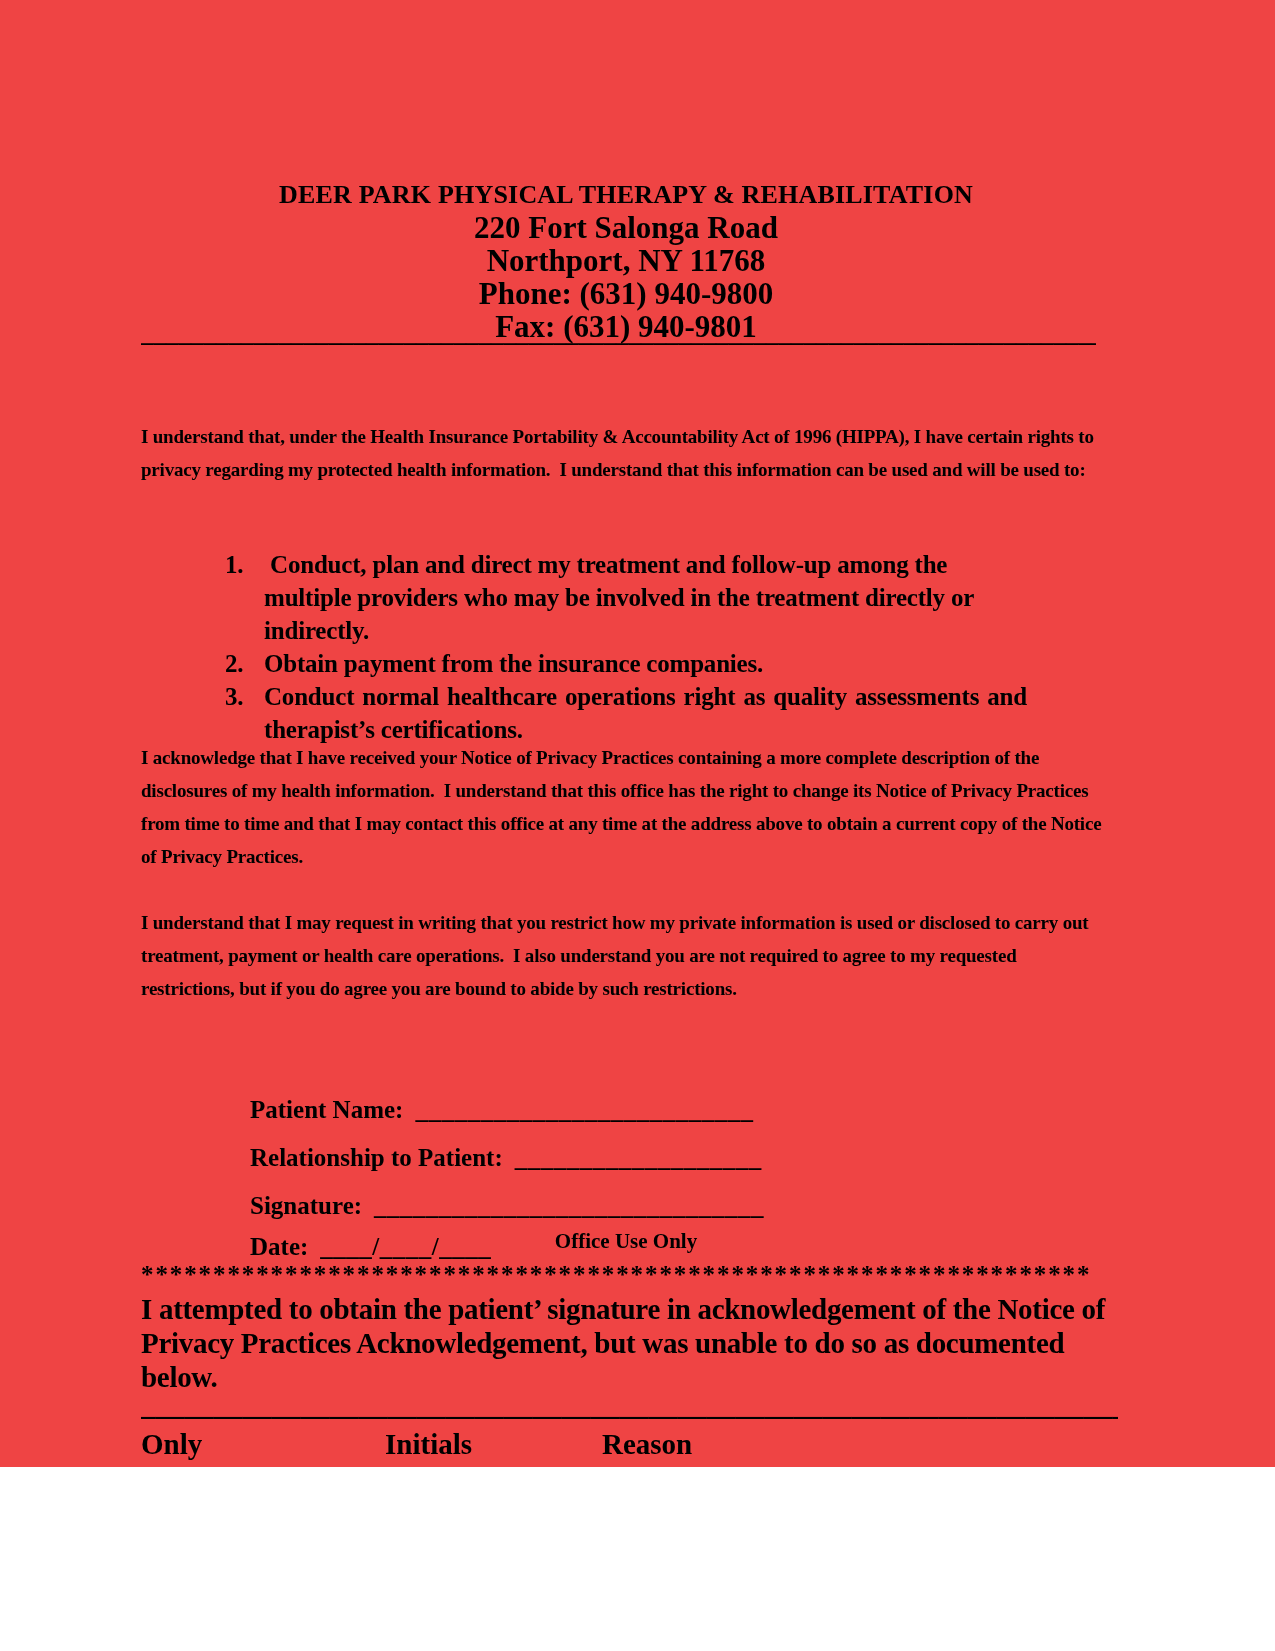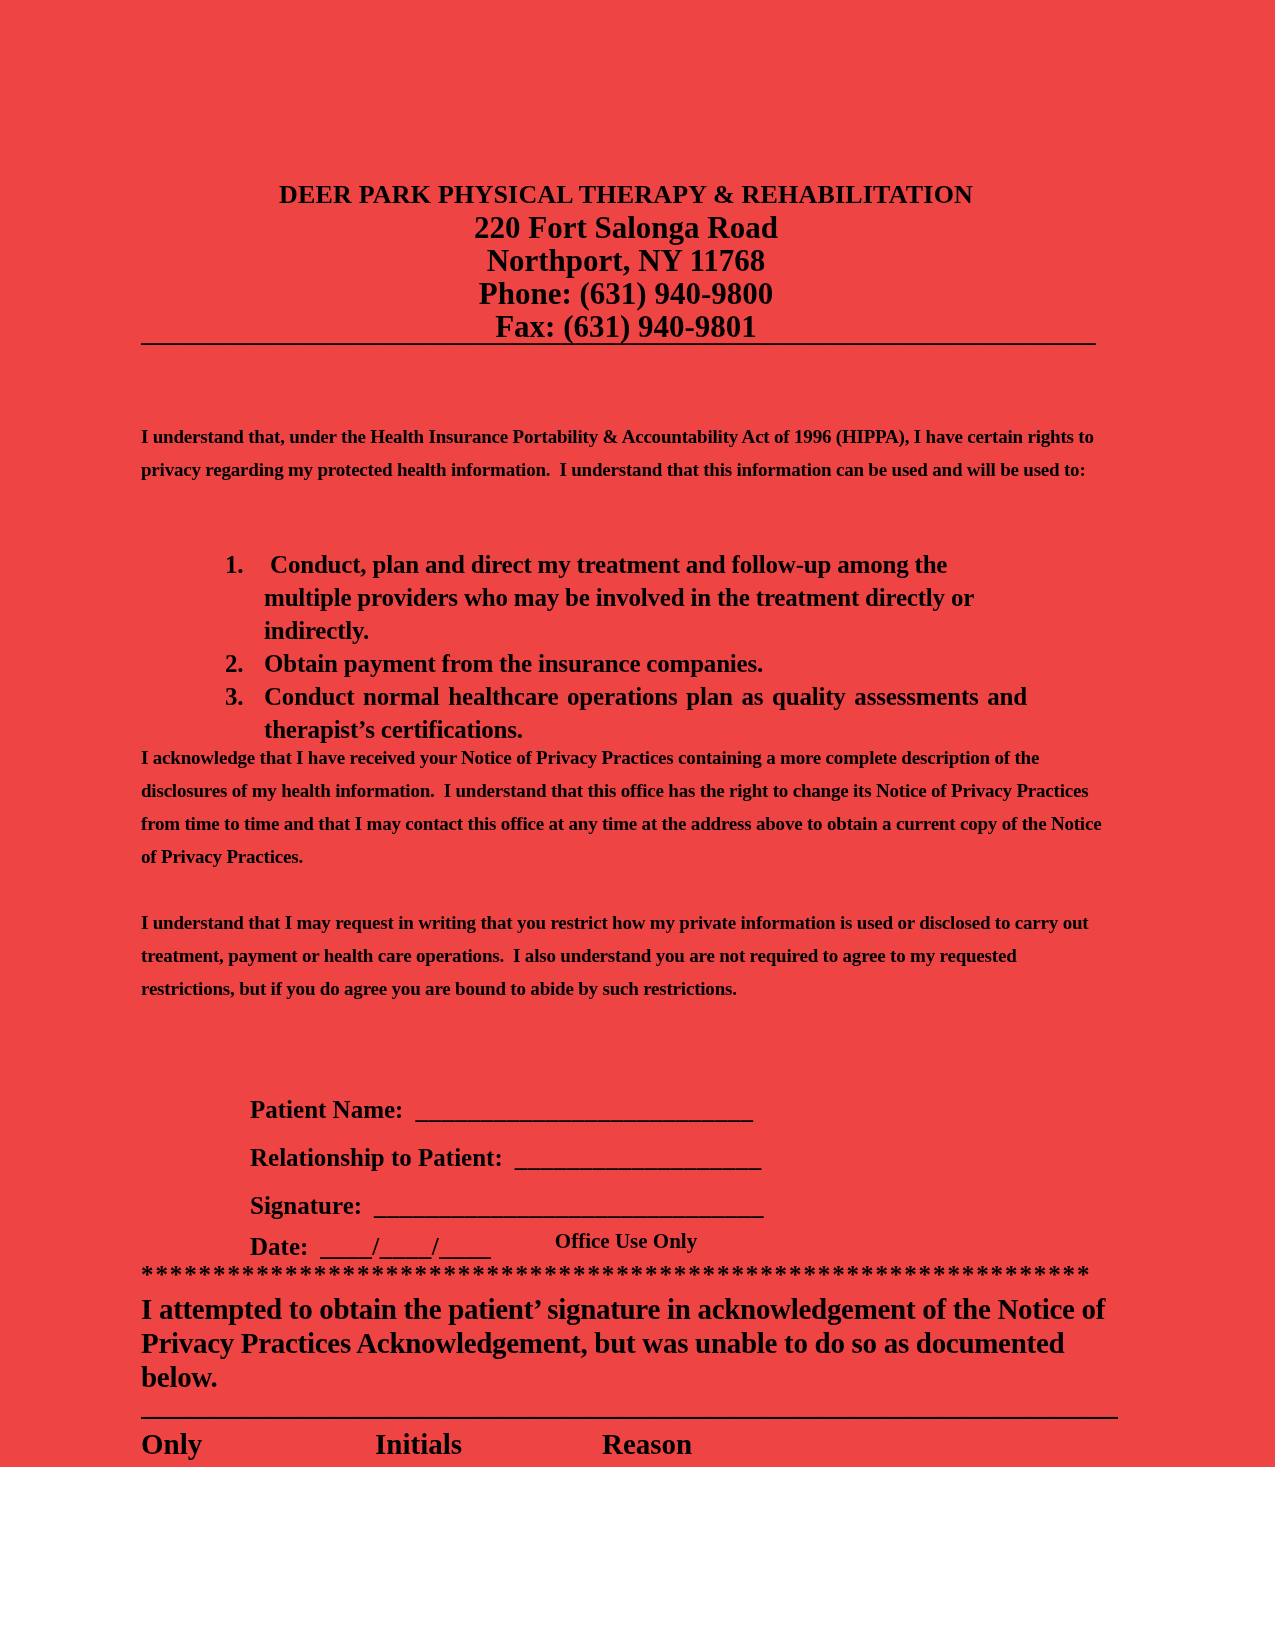--- a/index.html
+++ b/index.html
@@ -70,21 +70,21 @@
     white-space: nowrap;
     overflow: hidden;
     width: 955px;
     height: 30px;
   }
   .statement { top: 1292px; font-size: 29px; line-height: 34px; letter-spacing: -0.3px; white-space: pre-wrap; }
 
   .columns-row { top: 1428px; height: 34px; font-size: 29px; line-height: 33px; }
   .col { position: absolute; top: 0; }
   .col-0 { left: 0; }
-  .col-1 { left: 234px; }
+  .col-1 { left: 244px; }
   .col-2 { left: 461px; }
 </style>
 </head>
 <body>
 
 <div class="sheet">
 
   <div class="abs header">
     <div class="clinic-name">DEER PARK PHYSICAL THERAPY &amp; REHABILITATION</div>
     <div class="addr">220 Fort Salonga Road</div>
@@ -101,21 +101,21 @@
     <div class="li">
       <span class="num">1.</span>
       <span class="txt"> Conduct, plan and direct my treatment and follow-up among the multiple providers who may be involved in the treatment directly or indirectly.</span>
     </div>
     <div class="li">
       <span class="num">2.</span>
       <span class="txt">Obtain payment from the insurance companies.</span>
     </div>
     <div class="li">
       <span class="num">3.</span>
-      <span class="txt justify">Conduct normal healthcare operations plan as quality assessments and therapist’s certifications.</span>
+      <span class="txt justify">Conduct normal healthcare operations right as quality assessments and therapist’s certifications.</span>
     </div>
   </div>
 
   <div class="abs para para-2">I acknowledge that I have received your Notice of Privacy Practices containing a more complete description of the disclosures of my health information.  I understand that this office has the right to change its Notice of Privacy Practices from time to time and that I may contact this office at any time at the address above to obtain a current copy of the Notice of Privacy Practices.</div>
 
   <div class="abs para para-3">I understand that I may request in writing that you restrict how my private information is used or disclosed to carry out treatment, payment or health care operations.  I also understand you are not required to agree to my requested restrictions, but if you do agree you are bound to abide by such restrictions.</div>
 
   <div class="abs field-row row-0">
     <span>Patient Name:</span><span class="field-line">__________________________</span>
   </div>

